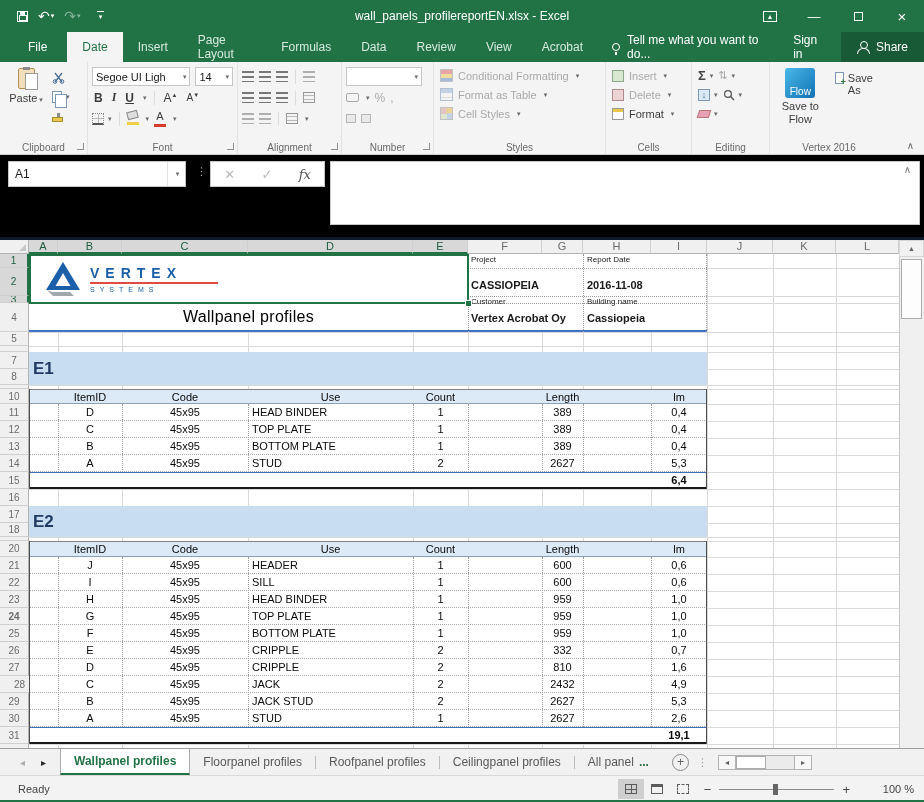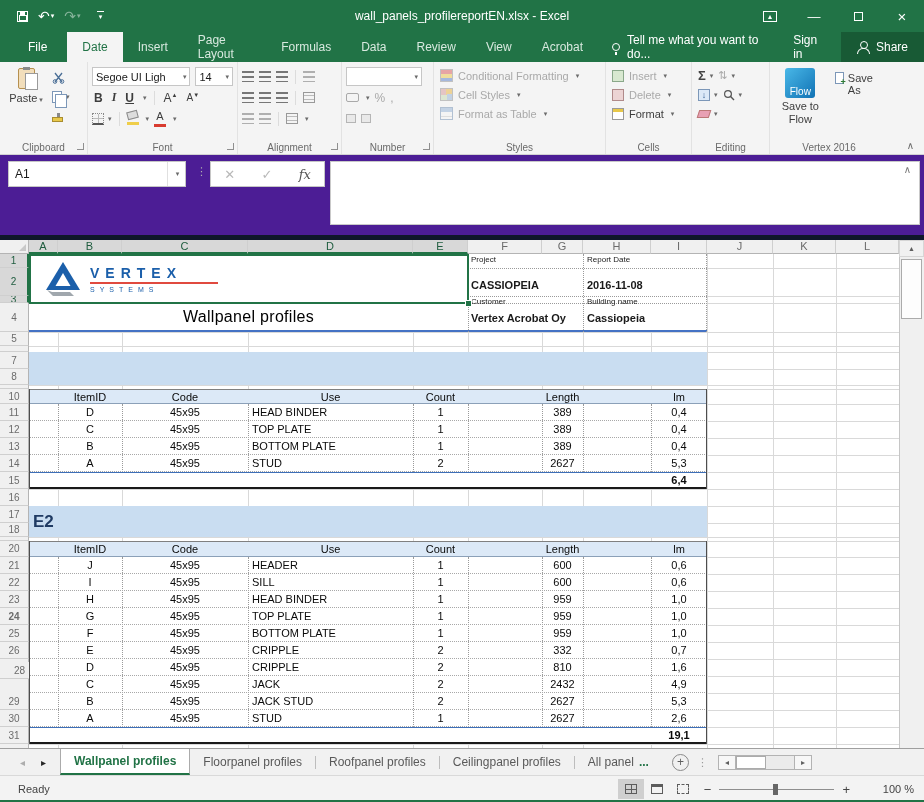--- a/index.html
+++ b/index.html
@@ -110,21 +110,21 @@
   .flow-btn { display:flex; flex-direction:column; align-items:center; width:58px; }
   .flow-icon { width:30px; height:30px; border-radius:3px; background:linear-gradient(135deg,#49b8e8,#1172b4); color:#fff;
     display:flex; align-items:flex-end; justify-content:center; font-size:10px; padding-bottom:1px; margin-top:2px; }
   .flow-label { text-align:center; font-size:11px; line-height:13px; margin-top:2px; color:#3d3d3d; }
   .saveas-btn { display:flex; align-items:flex-start; gap:4px; margin-top:6px; color:#3d3d3d; }
   .ic-saveas { width:10px; height:12px; border:1px solid #7c97b8; background:#fff; position:relative; }
   .ic-saveas:after { content:"+"; position:absolute; right:-3px; bottom:-4px; color:#2f7d32; font-size:9px; font-weight:bold; }
   .collapse-ribbon { position:absolute; right:10px; bottom:3px; color:#6a6a6a; font-size:10px; }
 
   
-  .fxbar { height:85px; background:#4c1d95; border-bottom:5px solid #0f172a; position:relative; flex:none;padding-left:12px; }
+  .fxbar { height:85px; background:#000000; border-bottom:3px solid #0f172a; position:relative; flex:none;padding-left:12px; }
   .namebox { position:absolute; left:8px; top:6px; width:178px; height:26px; background:#fff; border:1px solid #c6c6c6;
     display:flex; align-items:center; font-size:12px; color:#1a1a1a; }
   .namebox .nb-text { flex:1; padding-left:6px; }
   .namebox .nb-dd { width:18px; height:100%; border-left:1px solid #e0e0e0; display:flex; align-items:center; justify-content:center; }
   .fxdots { position:absolute; left:196px; top:10px; color:#b0b0b0; font-size:11px; letter-spacing:0; }
   .fxbtns { position:absolute; left:210px; top:6px; width:115px; height:26px; background:#fff; border:1px solid #c6c6c6;
     display:flex; align-items:center; justify-content:space-around; }
   .fxx { color:#b8b8b8; font-size:13px; }
   .fxck { color:#b8b8b8; font-size:13px; }
   .fxfx { font-family:"DejaVu Serif", serif; font-style:italic; font-size:13px; color:#555; }
@@ -384,27 +384,27 @@
       <span class="launcher"></span>
     </div>
 
     <div class="rgroup" style="width:172px">
       <div class="stylerow">
         <span class="sic ic-cf"></span>
         <span class="gray">Conditional Formatting</span>
           <span class="dd">▾</span>
       </div>
       <div class="stylerow">
+        <span class="sic ic-fat"></span>
+        <span class="gray">Format as Table</span>
+          <span class="dd">▾</span>
+      </div>
+      <div class="stylerow">
         <span class="sic ic-cs"></span>
         <span class="gray">Cell Styles</span>
-          <span class="dd">▾</span>
-      </div>
-      <div class="stylerow">
-        <span class="sic ic-fat"></span>
-        <span class="gray">Format as Table</span>
           <span class="dd">▾</span>
       </div>
       <div class="glabel"><span>Styles</span></div>
     </div>
 
     <div class="rgroup" style="width:86px">
       <div class="stylerow">
         <span class="sic2 ic-insert"></span>
         <span class="gray">Insert</span>
           <span class="dd">▾</span>
@@ -571,21 +571,21 @@
       <div class="g rhc" style="left: 0px; top: 283px; width: 29px; height: 14px;">18</div>
       <div class="g rhc" style="left: 0px; top: 297px; width: 29px; height: 4px;"></div>
       <div class="g rhc" style="left: 0px; top: 301px; width: 29px; height: 16px;">20</div>
       <div class="g rhc" style="left: 0px; top: 317px; width: 29px; height: 17px;">21</div>
       <div class="g rhc" style="left: 0px; top: 334px; width: 29px; height: 17px;">22</div>
       <div class="g rhc" style="left: 0px; top: 351px; width: 29px; height: 17px;">23</div>
       <div class="g rhc" style="left: 0px; top: 368px; width: 29px; height: 17px; font-weight: bold;">24</div>
       <div class="g rhc" style="left: 0px; top: 385px; width: 29px; height: 17px;">25</div>
       <div class="g rhc" style="left: 0px; top: 402px; width: 29px; height: 17px;">26</div>
       <div class="g rhc" style="left: 0px; top: 419px; width: 29px; height: 17px;">27</div>
-      <div class="g rhc" style="left: 0px; top: 422px; width: 30px; height: 17px; padding-left: 10px;">28</div>
+      <div class="g rhc" style="left: 0px; top: 436px; width: 30px; height: 17px; padding-left: 10px;">28</div>
       <div class="g rhc" style="left: 0px; top: 453px; width: 29px; height: 17px;">29</div>
       <div class="g rhc" style="left: 0px; top: 470px; width: 29px; height: 17px;">30</div>
       <div class="g rhc" style="left: 0px; top: 487px; width: 29px; height: 17px;">31</div>
       <div class="g wbg" style="left: 29px; top: 14px; width: 439px; height: 49px;"></div>
       <div class="g logowrap" style="left: 44px; top: 19px; width: 280px; height: 40px;">
         <svg width="38" height="37" viewBox="0 0 38 37">
           <polygon points="19,1 36,29 2,29" fill="#1b5faa"></polygon>
           <polygon points="19,12 26.5,25 11.5,25" fill="#ffffff"></polygon>
           <polygon points="3,29 9,35 30,35 26,31 8,31" fill="#a0a7ad"></polygon>
         </svg>
@@ -605,20 +605,21 @@
       <div class="g ilbl" style="left: 471px; top: 15px; width: 110px; height: 11px;">Project</div>
       <div class="g ilbl" style="left: 587px; top: 15px; width: 110px; height: 11px;">Report Date</div>
       <div class="g ival" style="left: 471px; top: 37px; width: 112px; height: 17px;">CASSIOPEIA</div>
       <div class="g ival" style="left: 587px; top: 37px; width: 112px; height: 17px;">2016-11-08</div>
       <div class="g ilbl" style="left: 471px; top: 57px; width: 110px; height: 11px;">Customer</div>
       <div class="g ilbl" style="left: 587px; top: 57px; width: 110px; height: 11px;">Building name</div>
       <div class="g ival" style="left: 471px; top: 70px; width: 112px; height: 17px;">Vertex Acrobat Oy</div>
       <div class="g ival" style="left: 587px; top: 70px; width: 112px; height: 17px;">Cassiopeia</div>
       <div class="g titlecell" style="left: 29px; top: 63px; width: 439px; height: 29px;">Wallpanel profiles</div>
       <div class="g band" style="left: 29px; top: 112px; width: 678px; height: 33px;"></div>
+      <div class="g bandtext" style="left: 33px; top: 112px; width: 200px; height: 33px;">E1</div>
       <div class="g wbg" style="left: 29px; top: 149px; width: 678px; height: 100px;"></div>
       <div class="g thead" style="left: 29px; top: 149px; width: 678px; height: 15px;"></div>
       <div class="g hcell" style="left: 58px; top: 149px; width: 64px; height: 15px;">ItemID</div>
       <div class="g hcell" style="left: 122px; top: 149px; width: 126px; height: 15px;">Code</div>
       <div class="g hcell" style="left: 248px; top: 149px; width: 165px; height: 15px;">Use</div>
       <div class="g hcell" style="left: 413px; top: 149px; width: 55px; height: 15px;">Count</div>
       <div class="g hcell" style="left: 542px; top: 149px; width: 41px; height: 15px;">Length</div>
       <div class="g hcell" style="left: 651px; top: 149px; width: 56px; height: 15px;">lm</div>
       <div class="g dotv2" style="left: 58px; top: 164px; width: 1px; height: 68px;"></div>
       <div class="g dotv2" style="left: 122px; top: 164px; width: 1px; height: 68px;"></div>

